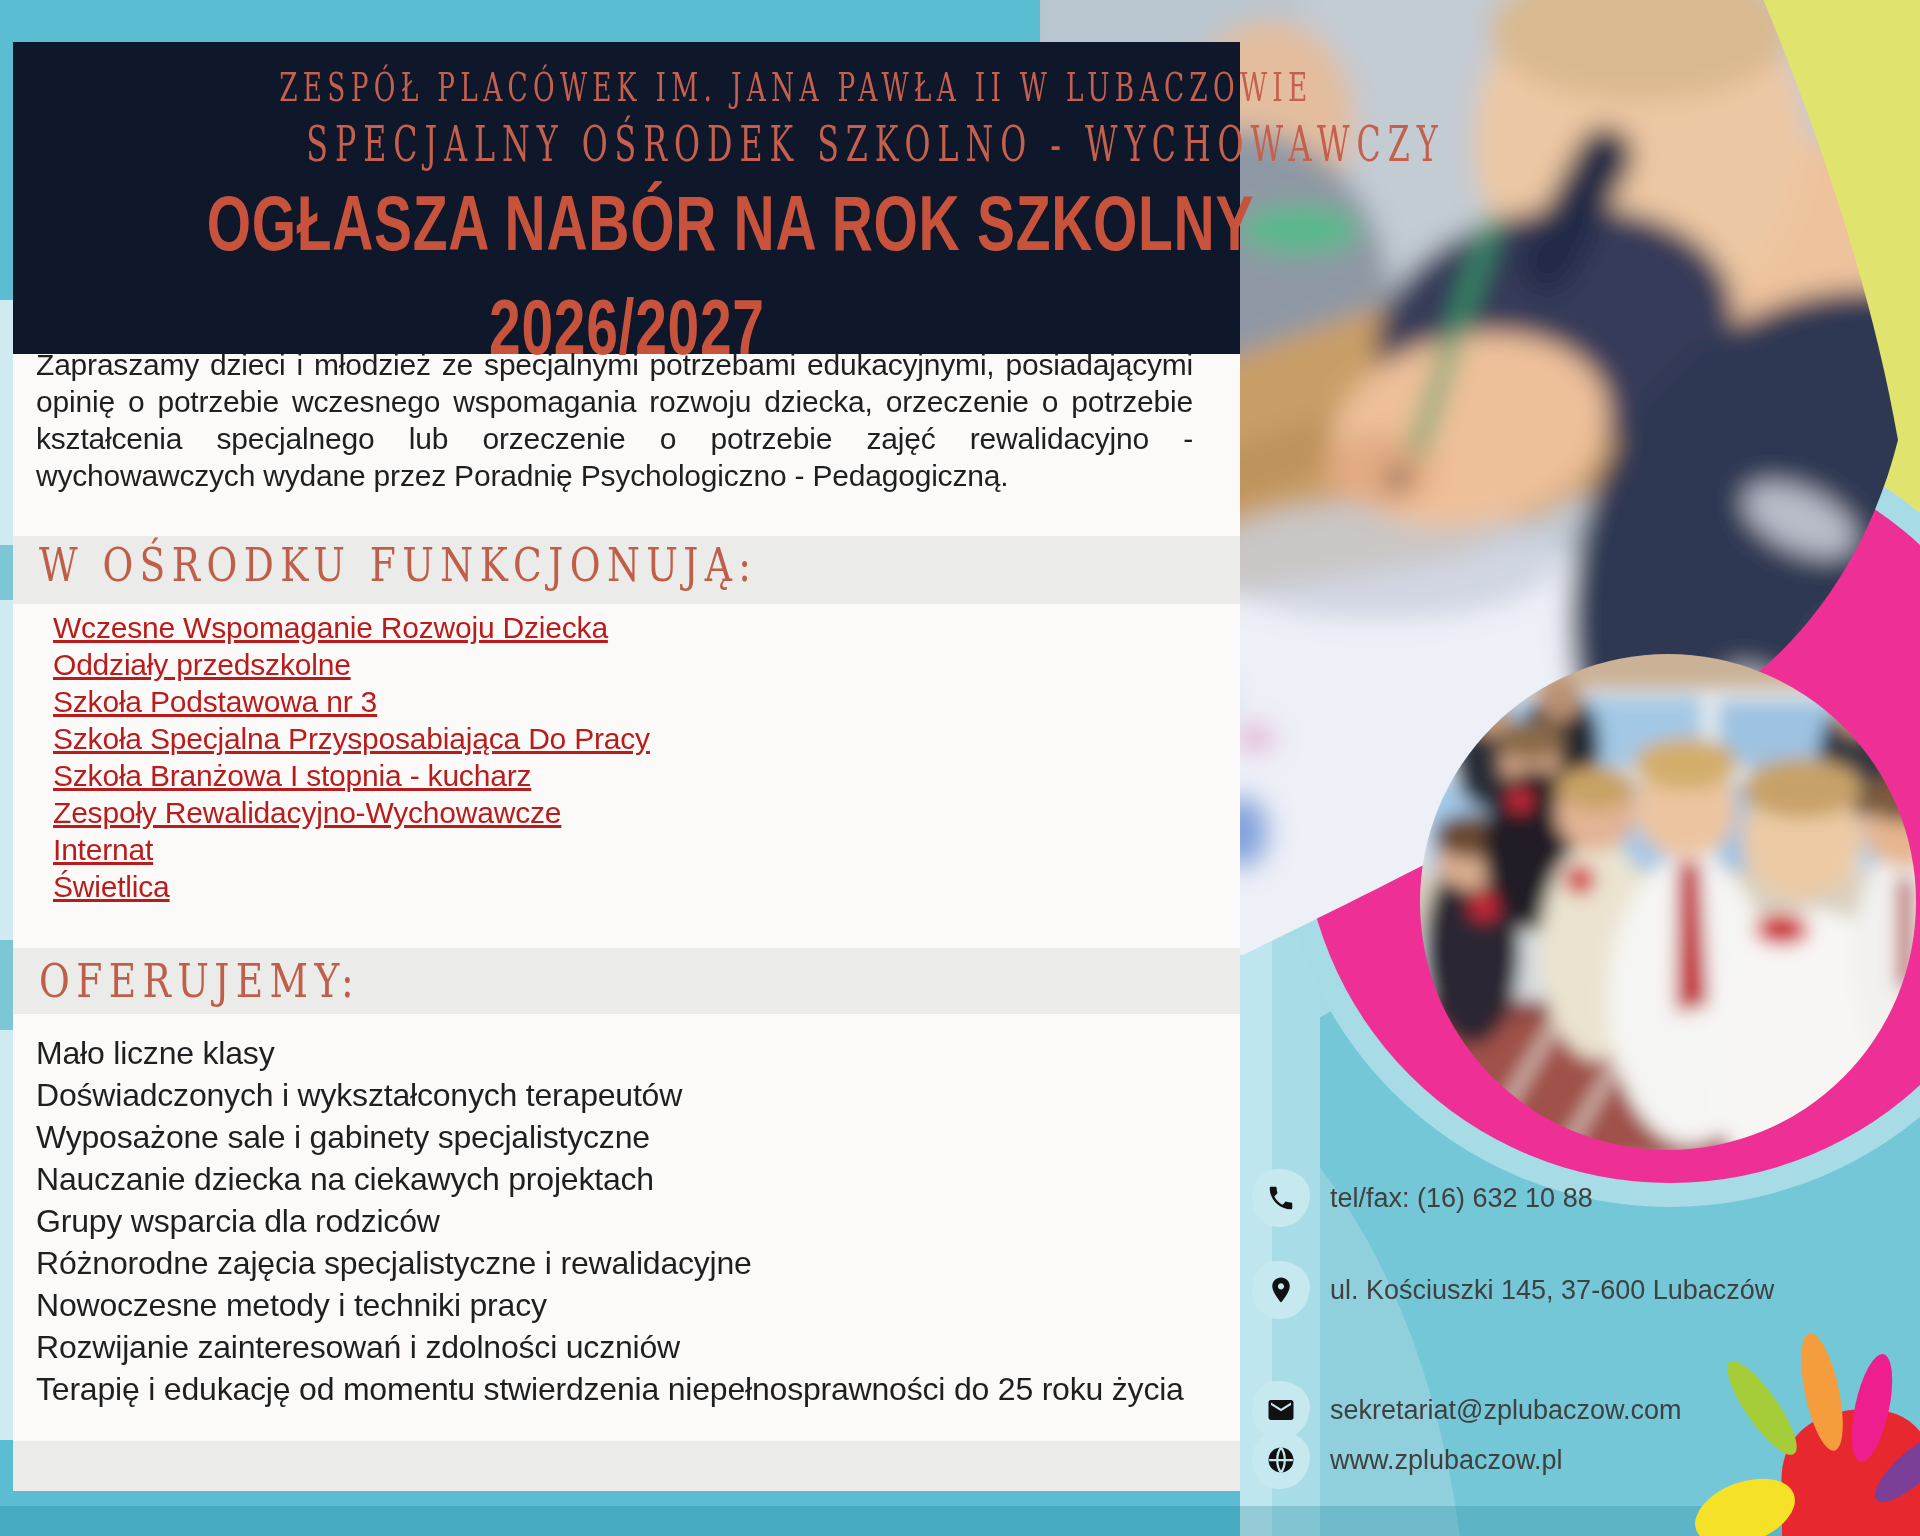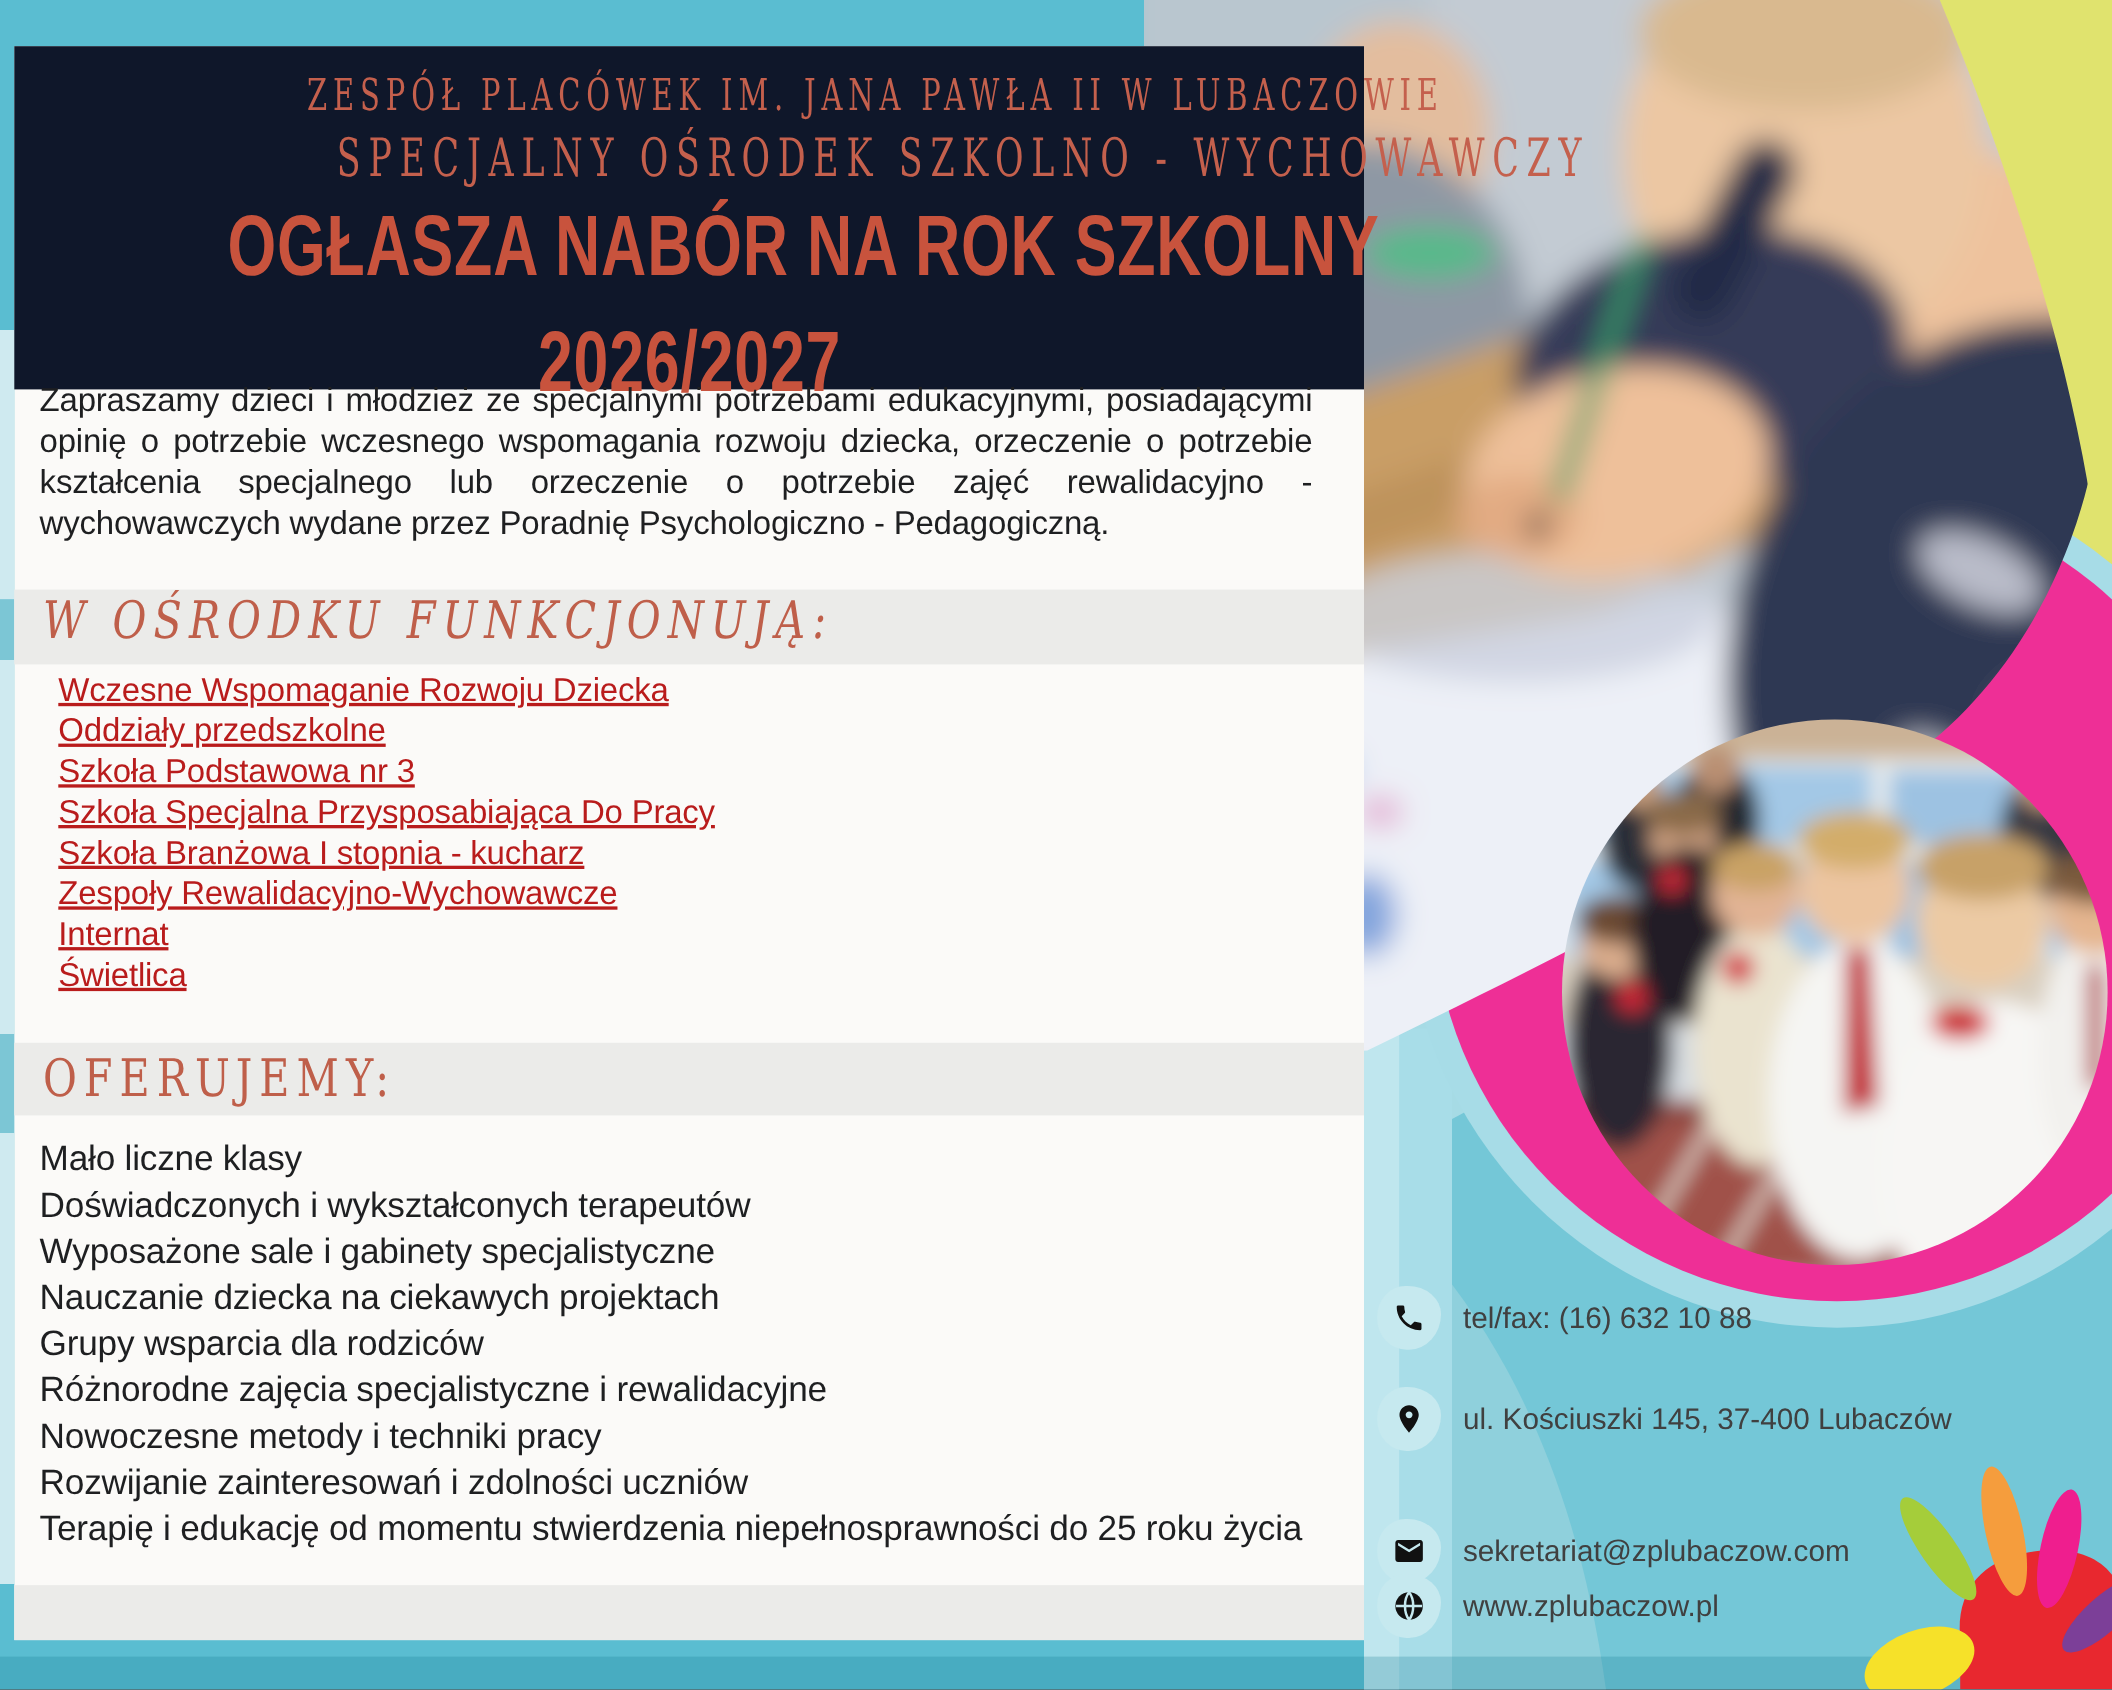--- a/index.html
+++ b/index.html
@@ -34,21 +34,21 @@
   .big-title span {
     display:inline-block; font-weight:bold; font-size:78px; color:#c8533d;
     letter-spacing:1px; transform:scaleX(0.73); transform-origin:center; white-space:nowrap;
   }
   .intro {
     position:absolute; top:304px; left:23px; width:1157px;
     font-size:30px; line-height:37px; letter-spacing:-0.2px;
     color:#1e1f21; text-align:justify;
   }
   .band { position:absolute; left:0; width:100%; background:#ebebe9; overflow:hidden; }
-  .band-1 { top:494px; height:68px;font-style:italic; }
+  .band-1 { top:494px; height:68px; }
   .band-2 { top:906px; height:66px; }
   .band span {
     display:inline-block; font-family:"DejaVu Serif", serif; color:#bf5f4a;
     font-size:47px; letter-spacing:0.17em; transform:scaleX(0.80);
     transform-origin:left center; white-space:nowrap; margin-left:26px;
   }
   .band-1 span { line-height:58px; }
   .band-2 span { line-height:66px; }
   .list-a { position:absolute; top:567px; left:40px; }
   .list-a .li { font-size:30px; line-height:37px; color:#b91c1c; letter-spacing:-0.2px;text-decoration:underline; }
@@ -286,21 +286,21 @@
     </div>
     <div class="c-text">tel/fax: (16) 632 10 88</div>
   </div>
 
   <div class="c-row addr">
     <div class="c-blob">
       <svg width="30" height="30" viewBox="0 0 24 24">
         <path fill="#111" d="M12 2C8.13 2 5 5.13 5 9c0 5.25 7 13 7 13s7-7.75 7-13c0-3.87-3.13-7-7-7zm0 9.5c-1.38 0-2.5-1.12-2.5-2.5s1.12-2.5 2.5-2.5 2.5 1.12 2.5 2.5-1.12 2.5-2.5 2.5z"></path>
       </svg>
     </div>
-    <div class="c-text">ul. Kościuszki 145, 37-400 Lubaczów</div>
+    <div class="c-text">ul. Kościuszki 145, 37-600 Lubaczów</div>
   </div>
 
   <div class="c-row email">
     <div class="c-blob">
       <svg width="30" height="30" viewBox="0 0 24 24">
         <path fill="#111" d="M20 4H4c-1.1 0-2 .9-2 2v12c0 1.1.9 2 2 2h16c1.1 0 2-.9 2-2V6c0-1.1-.9-2-2-2zm0 4l-8 5-8-5V6l8 5 8-5v2z"></path>
       </svg>
     </div>
     <div class="c-text">sekretariat@zplubaczow.com</div>
   </div>

